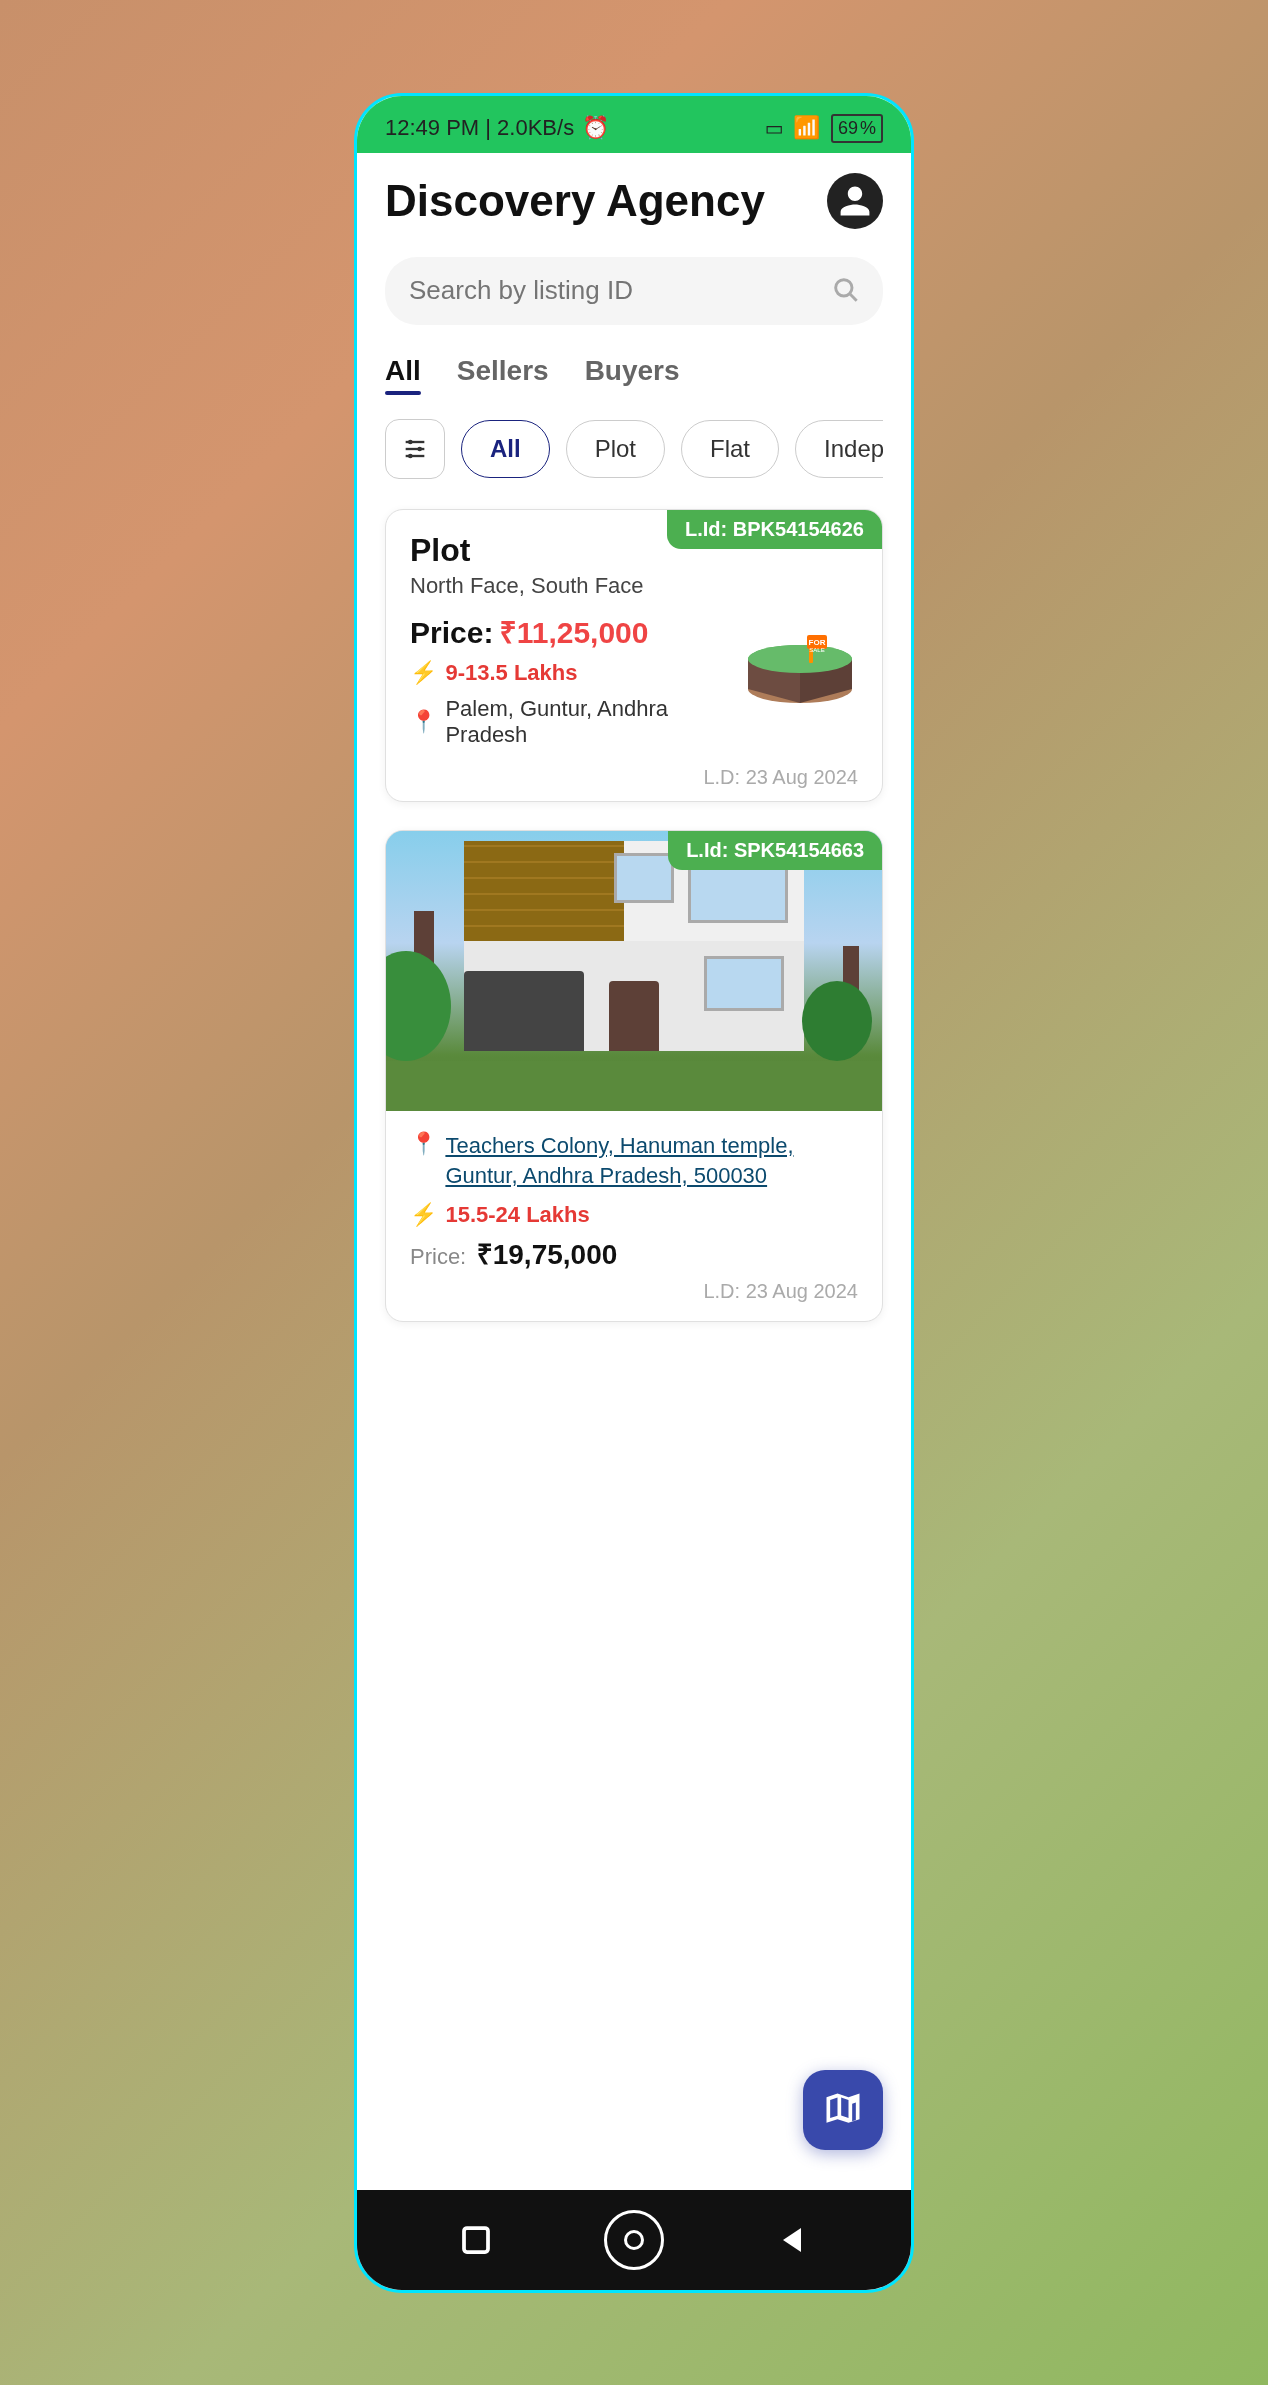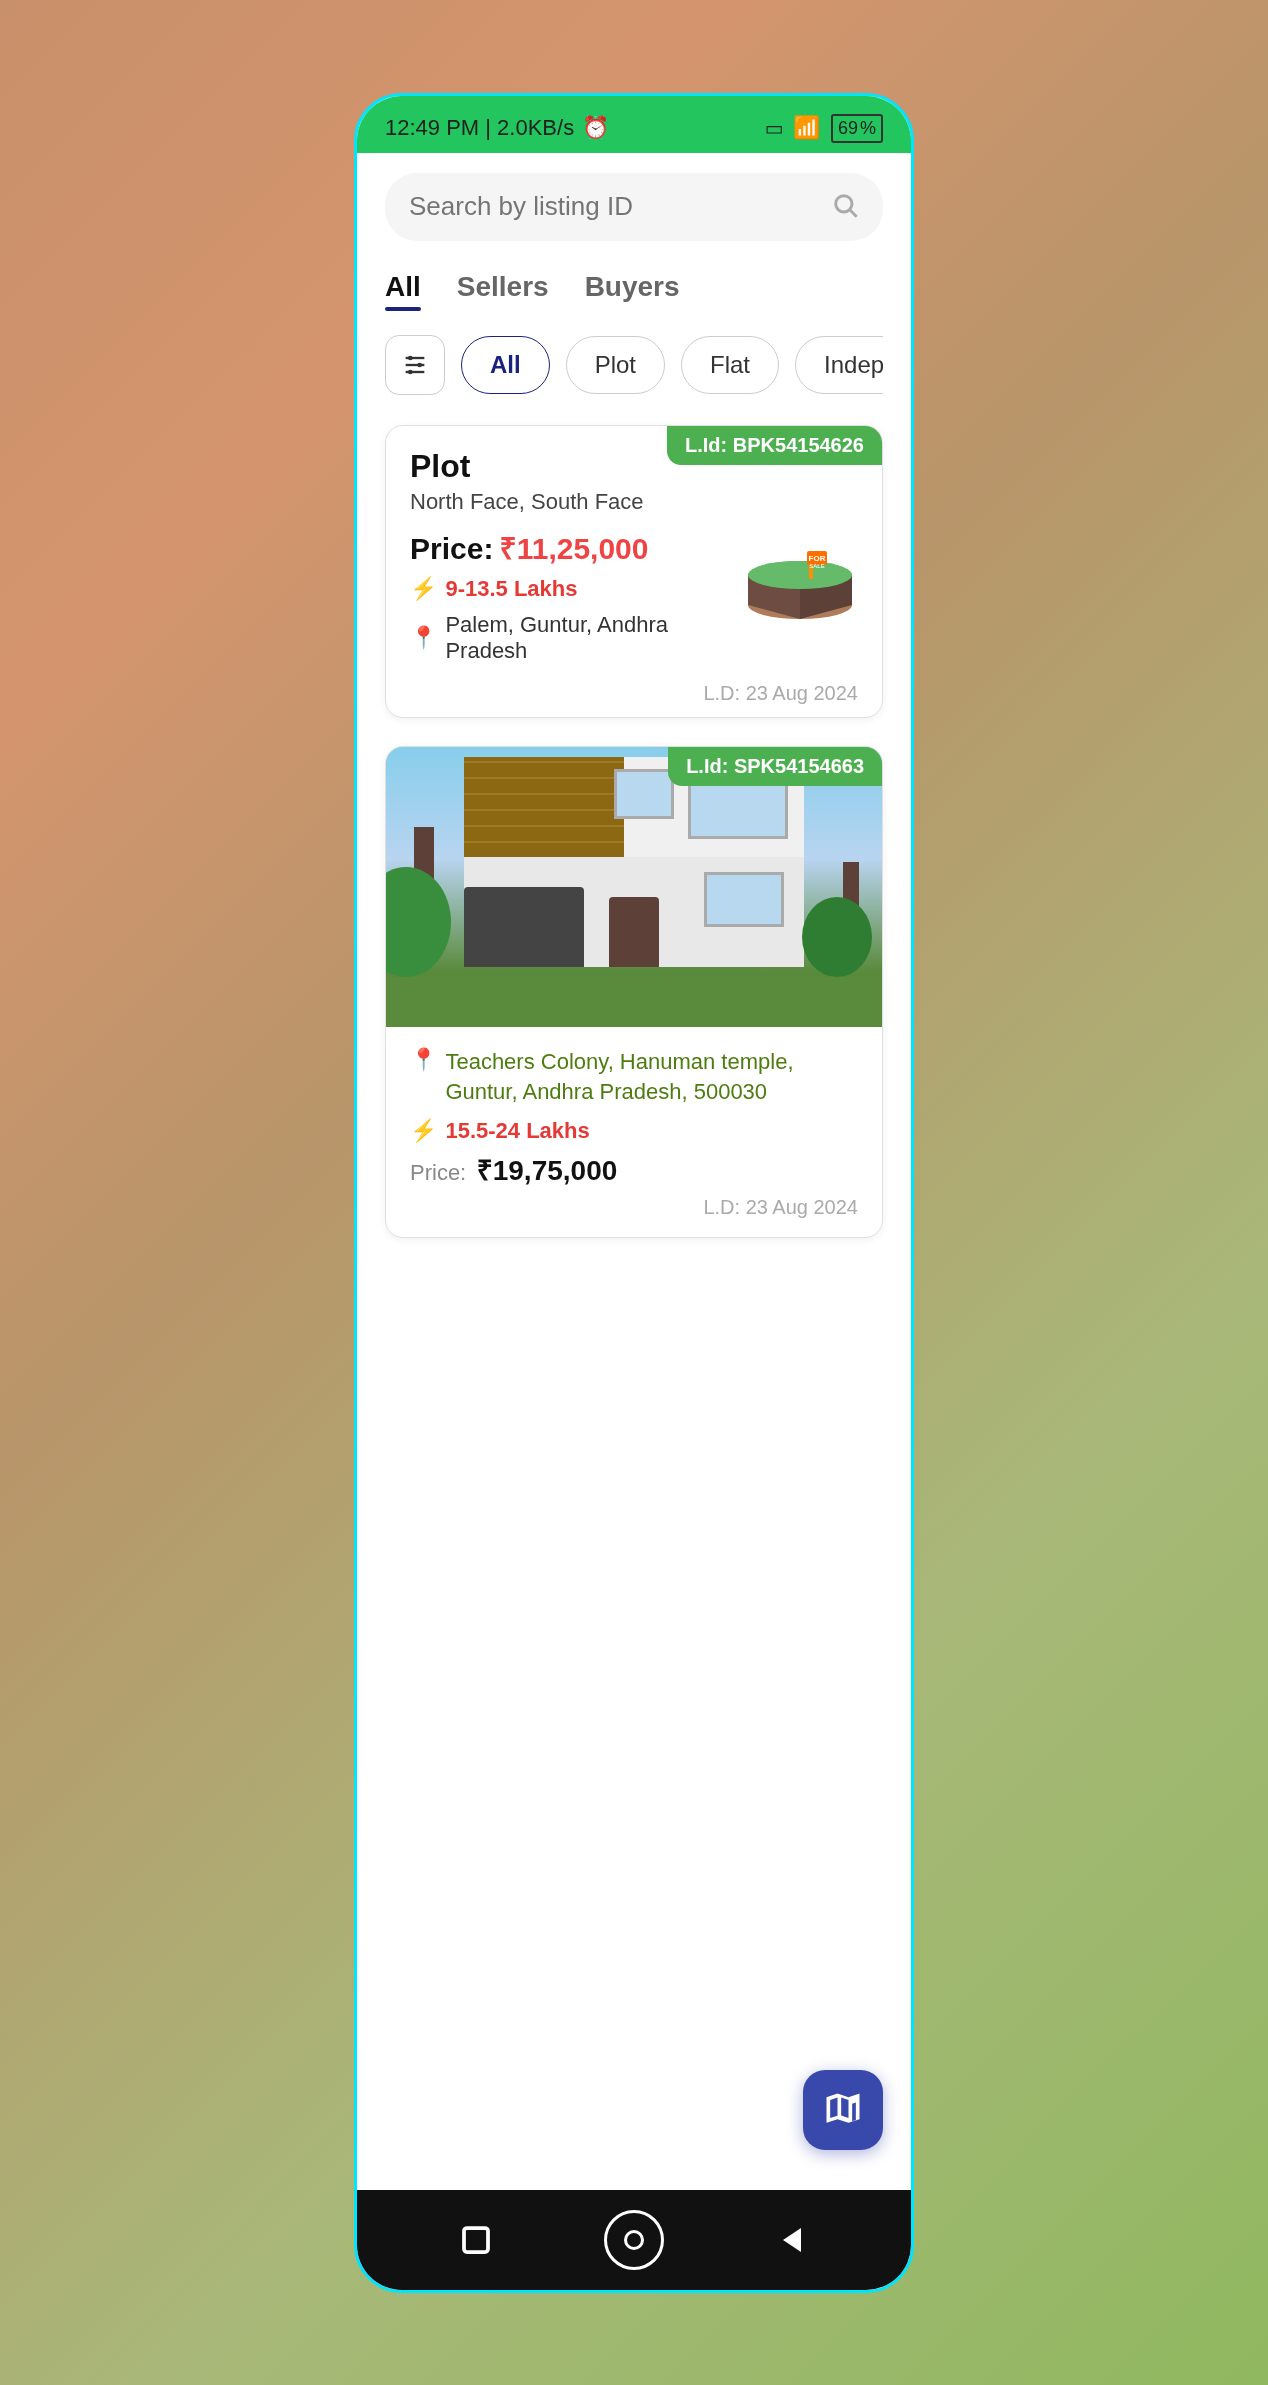--- a/index.html
+++ b/index.html
@@ -258,21 +258,21 @@
     .house-title-row {
       display: flex; align-items: center; gap: 16px;
       margin-bottom: 12px;
     }
     .house-type { font-size: 30px; font-weight: 700; color: #111; }
     .house-face { font-size: 24px; color: #555; }
     .house-location-row {
       display: flex; align-items: flex-start; gap: 8px;
       margin-bottom: 10px;
     }
-    .house-location-text { font-size: 22px; color: #4d7c0f; line-height: 1.4; }
+    .house-location-text { font-size: 22px; color: #0c4a6e; line-height: 1.4; text-decoration: underline; }
     .house-price-range-row {
       display: flex; align-items: center; gap: 8px;
       margin-bottom: 6px;
     }
     .house-price-label { font-size: 22px; color: #888; }
     .house-price { font-size: 28px; font-weight: 700; color: #111; }
     .house-date { text-align: right; font-size: 20px; color: #aaa; }
 
     
     .map-fab {
@@ -341,20 +341,28 @@
       <span>📶</span>
       <div class="battery-icon">
         <span>69</span>
         <span>%</span>
       </div>
     </div>
   </div>
 
   <div class="app-content">
 
+    <div class="app-header">
+      <span class="app-title">Discovery Agency</span>
+      <div class="profile-icon">
+        <svg viewBox="0 0 24 24">
+          <path d="M12 12c2.7 0 4.8-2.1 4.8-4.8S14.7 2.4 12 2.4 7.2 4.5 7.2 7.2 9.3 12 12 12zm0 2.4c-3.2 0-9.6 1.6-9.6 4.8v2.4h19.2v-2.4c0-3.2-6.4-4.8-9.6-4.8z"></path>
+        </svg>
+      </div>
+    </div>
 
     <div class="search-bar">
       <input class="search-input" type="text" readonly="" placeholder="Search by listing ID" style="">
       <div class="search-icon-wrap">
         <svg viewBox="0 0 24 24" fill="none" stroke="#aaa" stroke-width="2.5">
           <circle cx="11" cy="11" r="7"></circle>
           <line x1="16.5" y1="16.5" x2="22" y2="22"></line>
         </svg>
       </div>
     </div>

